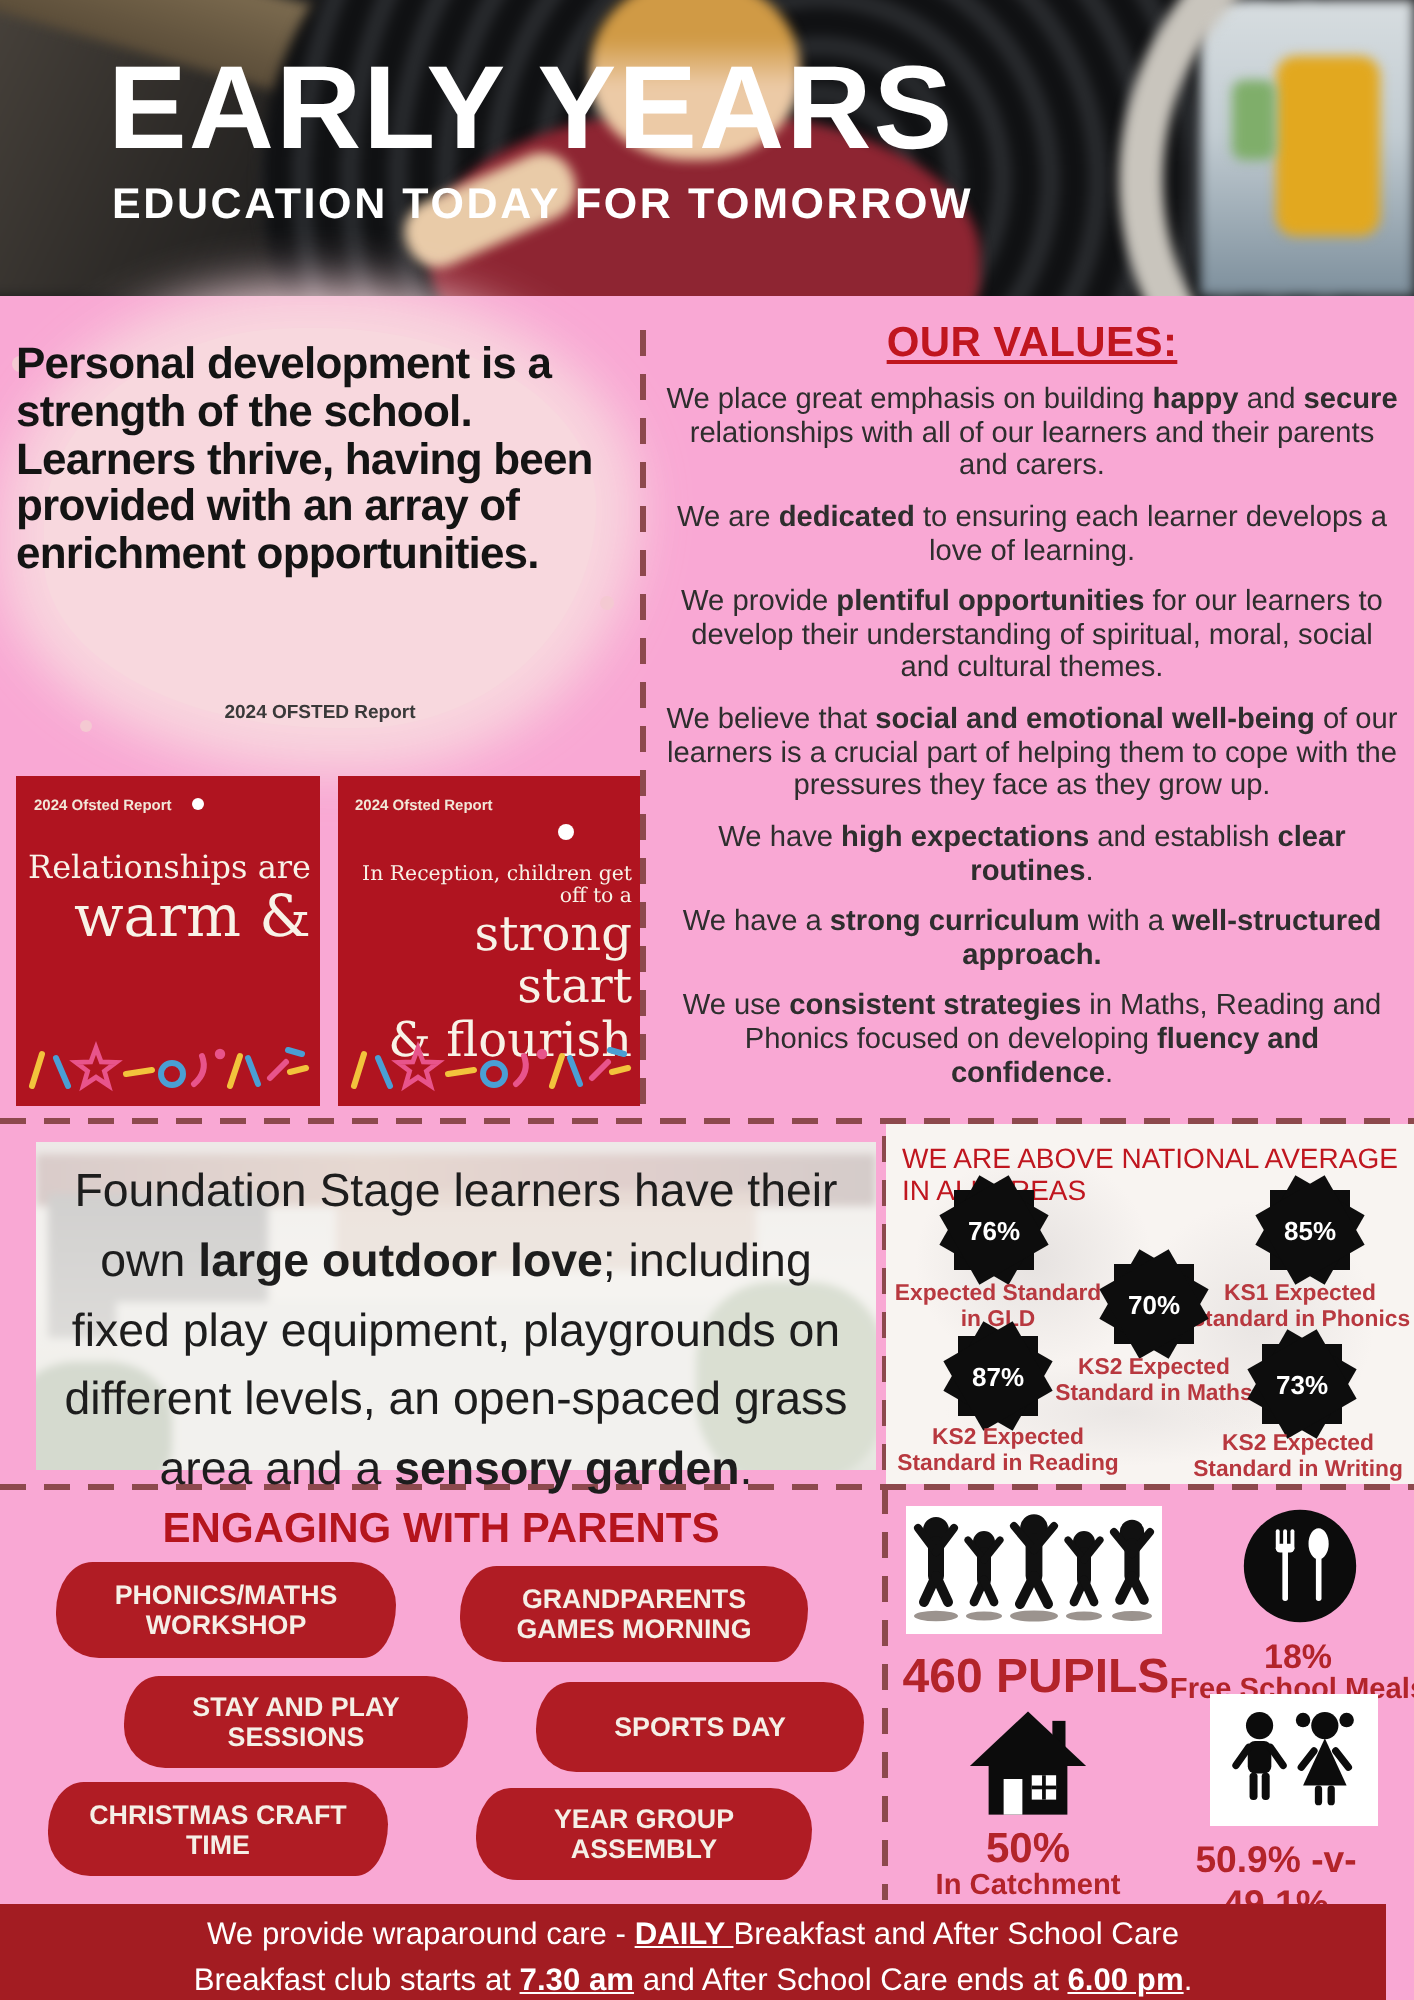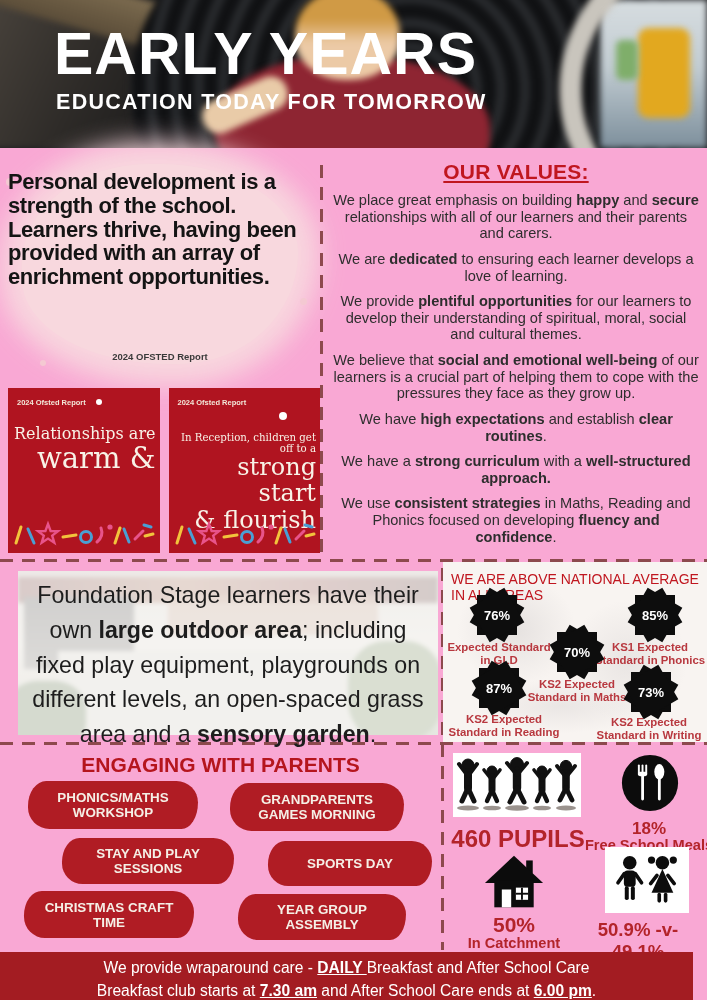--- a/index.html
+++ b/index.html
@@ -234,21 +234,21 @@
   <div class="found">
     <div class="photo">
       <div class="pp pp-roof"></div>
       <div class="pp pp-shed"></div>
       <div class="pp pp-bldg"></div>
       <div class="pp pp-ground"></div>
       <div class="pp pp-bushR"></div>
       <div class="pp pp-bushL"></div>
     </div>
     <div class="wash"></div>
-    <div class="txt">Foundation Stage learners have their own <b>large outdoor area</b>; including fixed play equipment, playgrounds on different levels, an open-spaced grass area and a <b>sensory garden</b>.</div>
+    <div class="txt">Foundation Stage learners have their own <b>large outdoor love</b>; including fixed play equipment, playgrounds on different levels, an open-spaced grass area and a <b>sensory garden</b>.</div>
   </div>
 
   <div class="natl">
     <div class="title">WE ARE ABOVE NATIONAL AVERAGE IN ALL AREAS</div>
 
     <div class="burst" style="left:34px;top:33px;">
       <span>76%</span>
       </div>
     <div class="lbl" style="left:0px;top:79px;width:112px;">Expected Standard in GLD</div>
 

